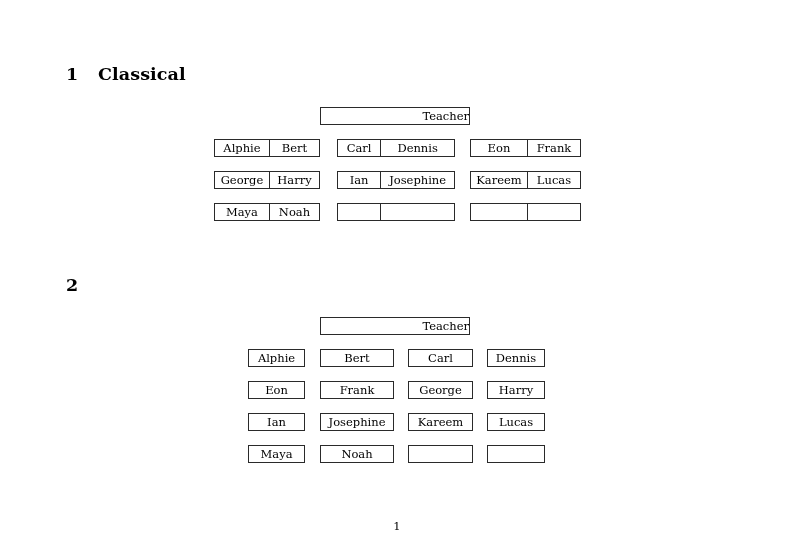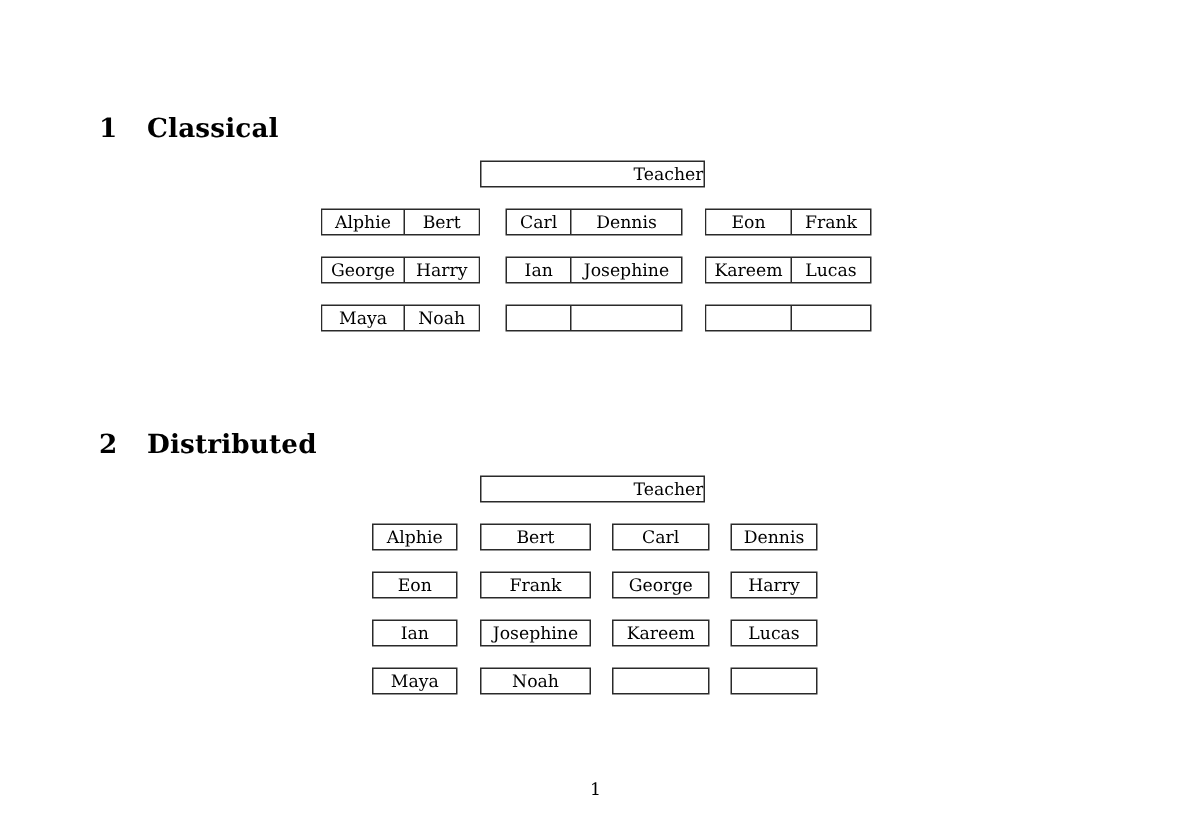--- a/index.html
+++ b/index.html
@@ -29,21 +29,20 @@
     font-size: 17.5px;
     letter-spacing: 0.1px;
     white-space: nowrap;
   }
   .section-heading .sec-num {
     width: 32px;
     flex: none;
   }
   .section-heading .sec-title {
     font-size: 17.5px;
-    margin-top: 12px;
   }
   #heading-classical { left: 66px; top: 64px; }
   #heading-distributed { left: 66px; top: 275px; }
 
   
   .cell {
     box-sizing: border-box;
     border: 1px solid #2a2a2a;
     height: 18px;
     line-height: 16px;
@@ -167,21 +166,20 @@
     <div class="cell"></div>
     <div class="cell"></div>
   </div>
   <div class="pair-group grp-col-2 grp-row-2">
     <div class="cell"></div>
     <div class="cell"></div>
   </div>
 
   <div class="section-heading" id="heading-distributed">
     <span class="sec-num">2</span>
-    <span class="sec-title">Distributed</span>
   </div>
 
   <div class="cell teacher-box" id="teacher-distributed">Teacher</div>
 
   <div class="cell solo-box solo-col-0 solo-row-0">Alphie</div>
   <div class="cell solo-box solo-col-1 solo-row-0">Bert</div>
   <div class="cell solo-box solo-col-2 solo-row-0">Carl</div>
   <div class="cell solo-box solo-col-3 solo-row-0">Dennis</div>
 
   <div class="cell solo-box solo-col-0 solo-row-1">Eon</div>

